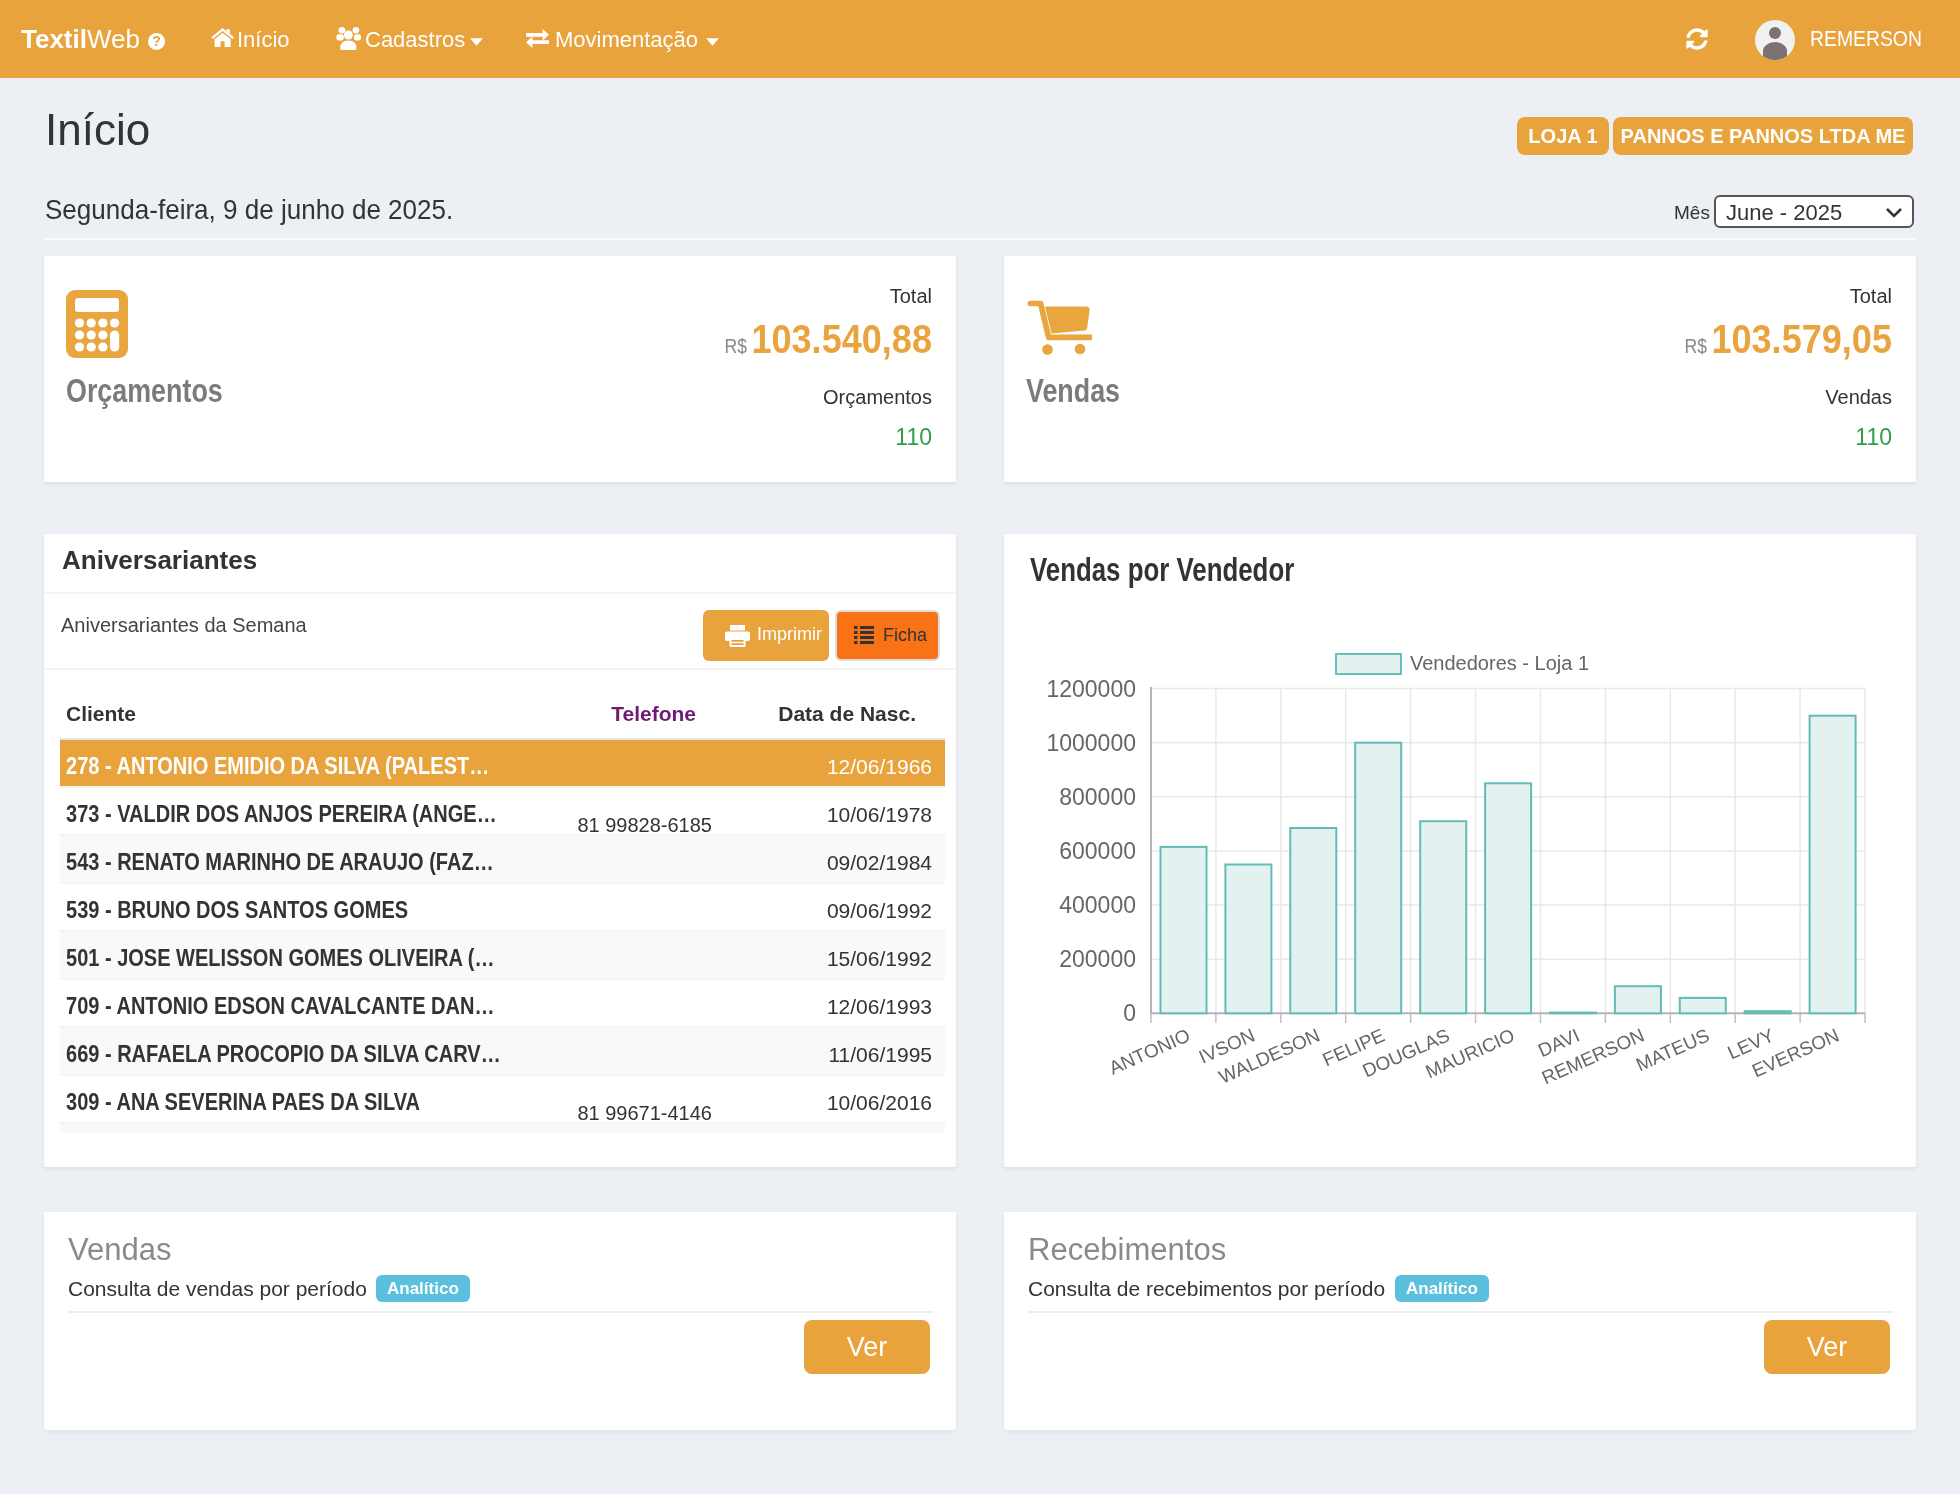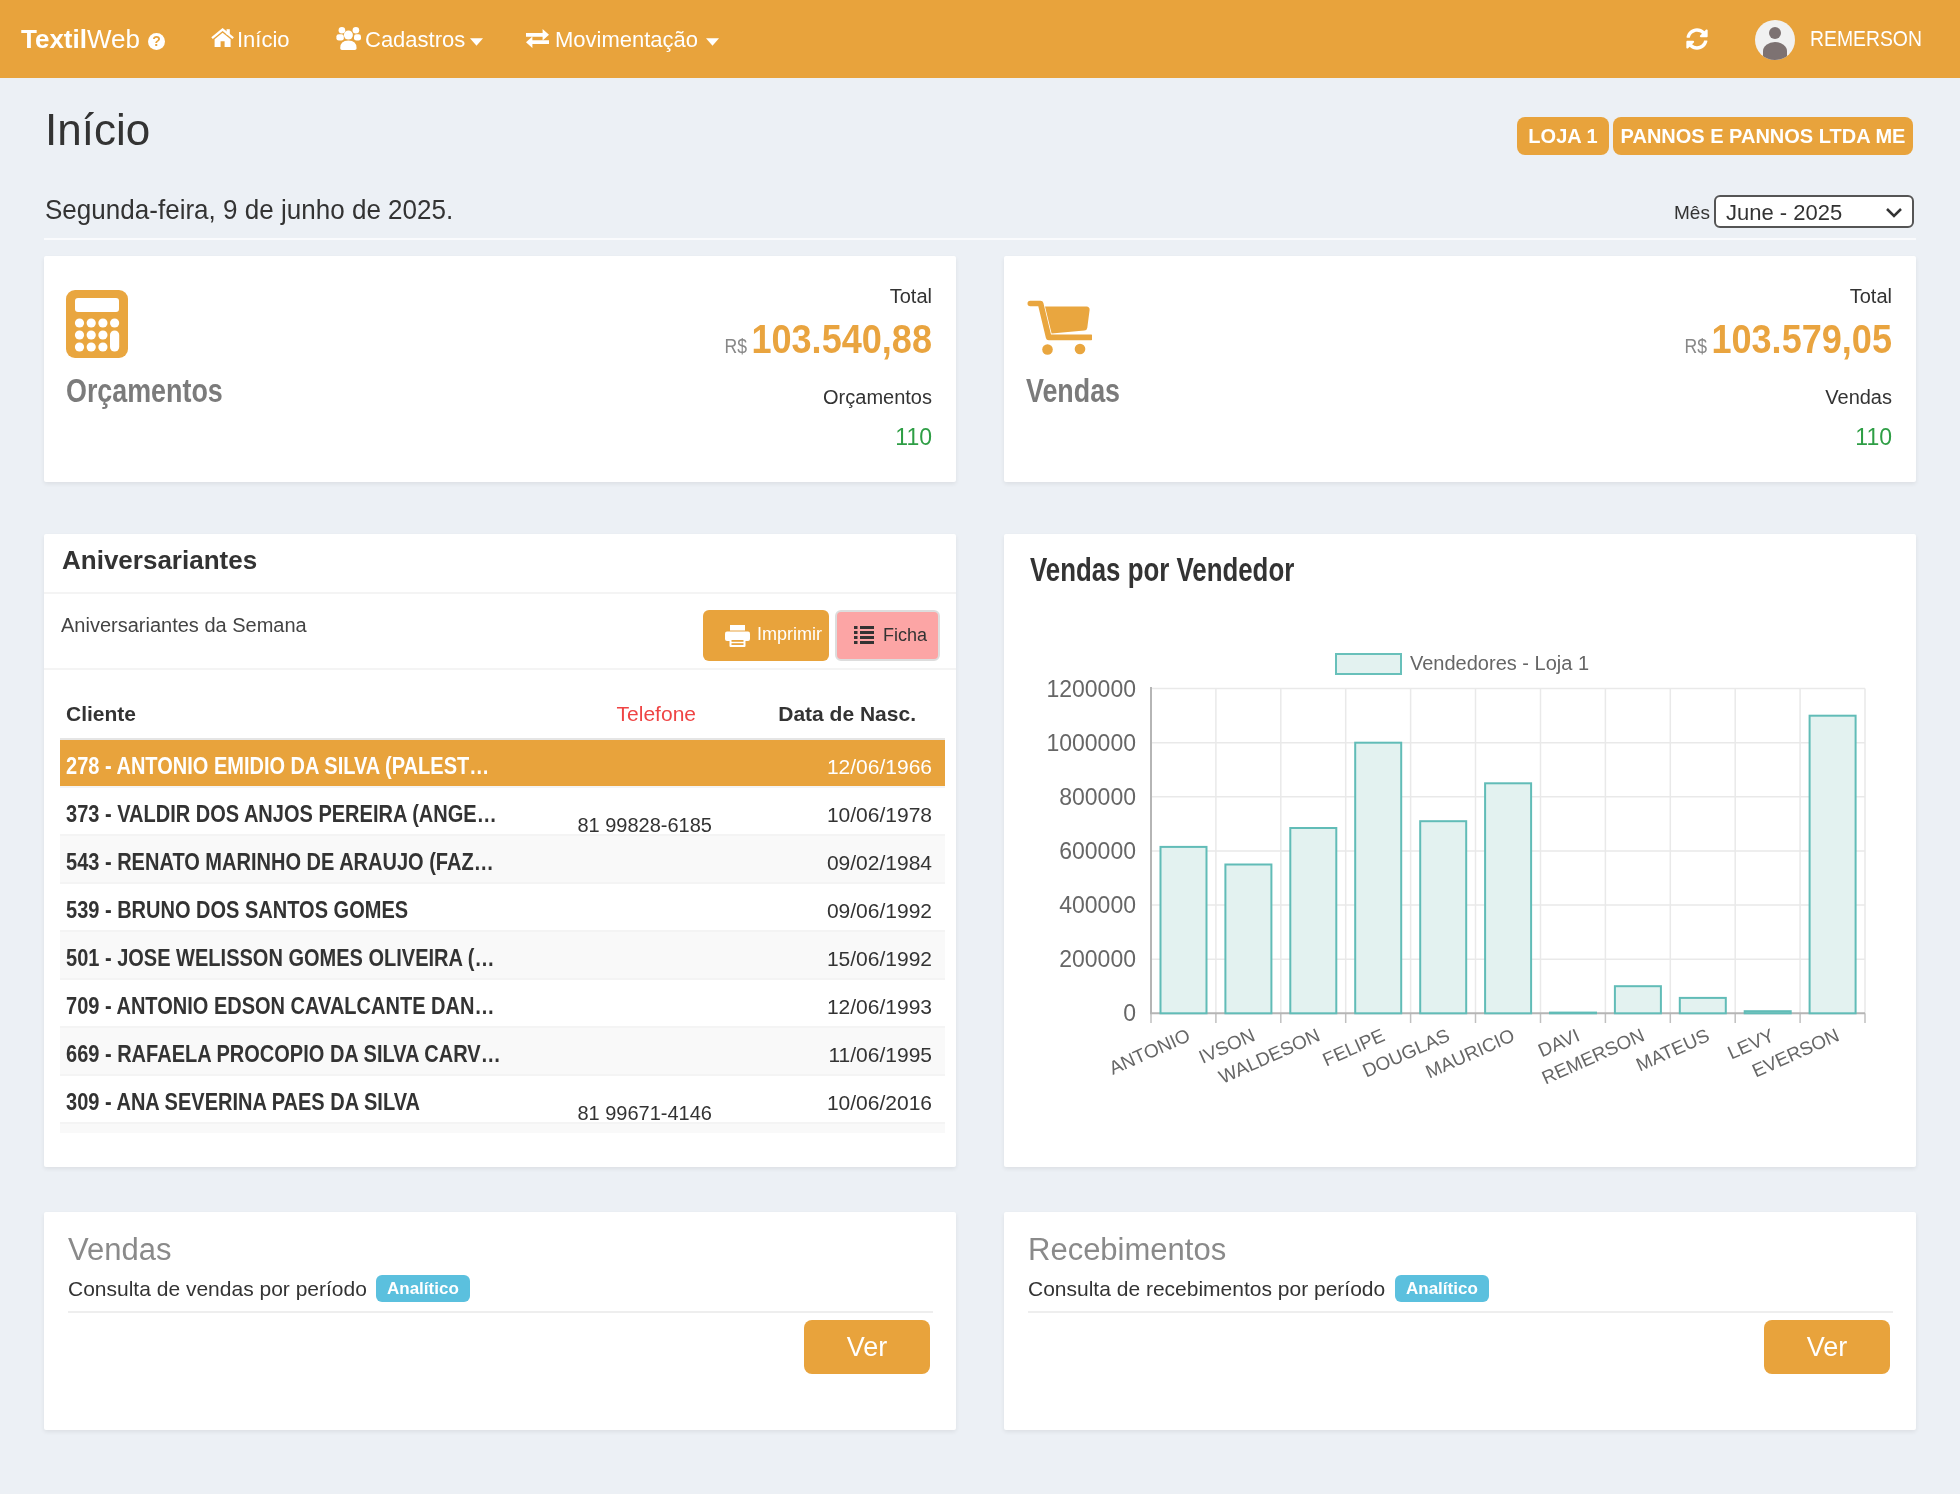--- a/index.html
+++ b/index.html
@@ -123,37 +123,37 @@
     <svg class="abs" style="left:22px;top:15px;" width="25" height="22" viewBox="0 0 25 22">
       <rect x="5" y="0" width="15" height="5.5" fill="#fff"></rect>
       <rect x="0" y="6.5" width="25" height="9.5" rx="2" fill="#fff"></rect>
       <rect x="4.5" y="13" width="16" height="9" rx="1" fill="#fff"></rect>
       <rect x="6.5" y="15" width="12" height="1.8" fill="#e8a33c"></rect>
       <rect x="6.5" y="18.2" width="12" height="1.8" fill="#e8a33c"></rect>
     </svg>
     <div class="abs" style="left:54px;top:14px;font-size:18px;color:#fff;">Imprimir</div>
   </div>
 
-  <div class="abs" style="left:791px;top:76px;width:105px;height:51px;background:#fca5a5;border:2px solid #ddd;border-radius:6px;">
+  <div class="abs" style="left:791px;top:76px;width:105px;height:51px;background:#f97316;border:2px solid #ddd;border-radius:6px;">
     <svg class="abs" style="left:17px;top:14px;" width="20" height="18" viewBox="0 0 20 18">
       <rect x="0" y="0" width="3.5" height="3" fill="#333"></rect>
           <rect x="6" y="0" width="14" height="3" fill="#333"></rect>
       <rect x="0" y="5" width="3.5" height="3" fill="#333"></rect>
           <rect x="6" y="5" width="14" height="3" fill="#333"></rect>
       <rect x="0" y="10" width="3.5" height="3" fill="#333"></rect>
           <rect x="6" y="10" width="14" height="3" fill="#333"></rect>
       <rect x="0" y="15" width="3.5" height="3" fill="#333"></rect>
           <rect x="6" y="15" width="14" height="3" fill="#333"></rect>
     </svg>
     <div class="abs" style="left:46px;top:13px;font-size:18px;color:#333;">Ficha</div>
   </div>
   <div class="abs" style="left:0;top:134px;width:912px;height:2px;background:#f4f4f4;"></div>
 
   <div class="abs" style="left:22px;top:168px;font-size:21px;font-weight:bold;color:#333;text-align:right;">Cliente</div>
-  <div class="abs" style="left:352px;top:168px;width:300px;text-align:right;font-size:21px;font-weight:normal;color:#ef4444;">Telefone</div>
+  <div class="abs" style="left:352px;top:168px;width:300px;text-align:right;font-size:21px;font-weight:bold;color:#701a75;">Telefone</div>
   <div class="abs" style="left:572px;top:168px;width:300px;text-align:right;font-size:21px;font-weight:bold;color:#333;">Data de Nasc.</div>
   <div class="abs" style="left:16px;top:204px;width:885px;height:2px;background:#e5e5e5;"></div>
 
   <div class="abs row" style="top:206px;background:#e8a33c;color:#fff;">
     <div class="rc1" style="color:#fff;">278 - ANTONIO EMIDIO DA SILVA (PALEST…</div>
     <div class="rc3" style="color:#fff;">12/06/1966</div>
   </div>
   <div class="abs row" style="top:254px;">
     <div class="rc1">373 - VALDIR DOS ANJOS PEREIRA (ANGE…</div>
     <div class="rc2">81 99828-6185</div>

